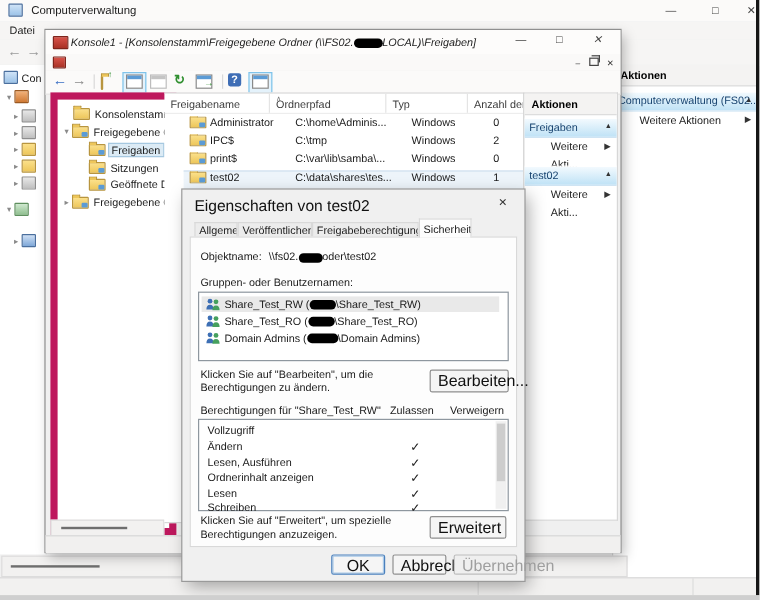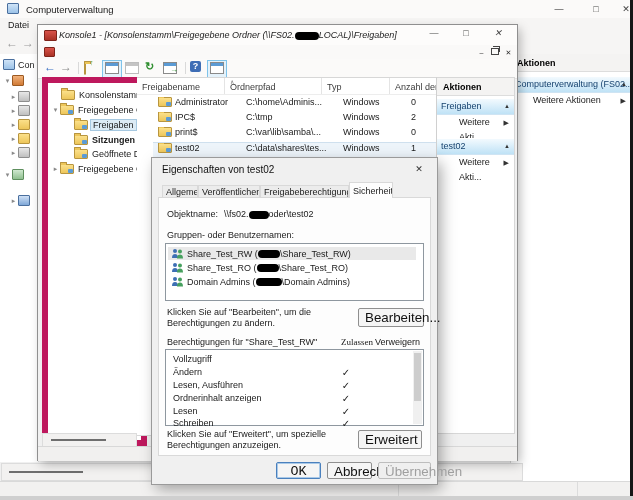--- a/index.html
+++ b/index.html
@@ -76,32 +76,32 @@
   .lh-cell{border-right:1px solid #e4e4e4;padding:4px 0 0 5px;overflow:hidden;white-space:nowrap;box-sizing:border-box;}
   .l-row{position:absolute;left:16px;width:299px;height:15px;display:flex;align-items:flex-start;}
   .l-cell{padding-left:5px;overflow:hidden;white-space:nowrap;box-sizing:border-box;display:flex;align-items:center;gap:3px;}
   .l-sel{background:#edf4fa;border-top:1px solid #cfe0ee;border-bottom:1px solid #cfe0ee;}
   .c-actions{left:398px;top:52px;width:79px;height:357px;background:#fff;border:1px solid #d7d7d7;border-left:1px solid #d0d0d0;overflow:hidden;box-sizing:border-box;}
   .c-bottom{left:0;top:421px;width:479px;height:14px;background:#f1f0ef;border-top:1px solid #d8d8d8;}
   .tree-hscroll{left:4px;top:408px;width:93px;height:12px;}
   
   .dialog{left:152px;top:158px;width:285px;height:326px;background:#f0f0f0;
           box-shadow:0 0 0 1px #9a9a9a, 4px 5px 14px rgba(0,0,0,.35);}
-  .d-title{left:10px;top:6px;font-size:10px;color:#111;}
+  .d-title{left:10px;top:6px;font-size:13px;color:#111;}
   .d-close{left:256px;top:4px;width:22px;height:15px;text-align:center;line-height:15px;color:#333;}
   .tab{position:absolute;top:27px;height:13px;line-height:13px;background:#ececec;border:1px solid #d9d9d9;
        border-bottom:none;text-align:center;padding:0 3px;box-sizing:border-box;overflow:hidden;white-space:nowrap;color:#222;}
   .tab.active{top:24px;height:16px;line-height:16px;background:#fdfdfd;z-index:3;}
   .card{left:6px;top:39px;width:273px;height:259px;background:#fdfdfd;border:1px solid #d9d9d9;box-sizing:border-box;}
   .redact{display:inline-block;background:#000;border-radius:4px;height:8px;vertical-align:middle;}
   .listbox{position:absolute;background:#fff;border:1px solid #8e979f;box-sizing:border-box;}
   .g-row{position:absolute;left:2px;height:13px;display:flex;align-items:center;gap:3px;white-space:nowrap;padding-left:3px;}
   .g-sel{background:#e9e9e9;width:245px;}
   .btn{position:absolute;background:#f5f5f5;border:1px solid #8f8f8f;border-radius:2px;text-align:center;color:#111;box-sizing:border-box;}
-  .btn.default{border-color:#4a80bd;box-shadow:inset 0 0 0 1px #a9c9e8;font-family:Liberation Mono, monospace;}
+  .btn.default{border-color:#4a80bd;box-shadow:inset 0 0 0 1px #a9c9e8;}
   .btn.disabled{color:#9f9f9f;border-color:#bdbdbd;background:#efefef;}
   .perm-row{position:absolute;left:0;width:100%;height:13px;}
   .perm-name{position:absolute;left:7px;top:0;white-space:nowrap;}
   .perm-allow{position:absolute;left:160px;width:40px;text-align:center;top:0;font-size:10px;}
   .perm-deny{position:absolute;left:210px;width:45px;text-align:center;top:0;font-size:10px;}
   .vscroll{position:absolute;right:1px;top:1px;bottom:1px;width:9px;background:#f0f0f0;}
   .vthumb{position:absolute;left:1px;width:7px;background:#cdcdcd;}
   .hint{position:absolute;color:#1a1a1a;line-height:1.25;}
   .grp-svg{flex:0 0 auto;}
 </style>
@@ -227,21 +227,21 @@
       </div>
       <div class="c-tree-row" style="left:3px;top:20px;">
         <span class="chev">▾</span>
         <span class="folder shared" style="margin-right:4px;"></span>
         <span>Freigegebene Or</span>
       </div>
       <div class="c-tree-row" style="left:26px;top:35px;">
         <span class="folder shared" style="margin-right:4px;"></span>
         <span class="sel-tree">Freigaben</span>
       </div>
-      <div class="c-tree-row" style="left:26px;top:50px;font-weight:bold;">
+      <div class="c-tree-row" style="left:26px;top:50px;">
         <span class="folder shared" style="margin-right:4px;"></span>
         <span>Sitzungen</span>
       </div>
       <div class="c-tree-row" style="left:26px;top:64px;">
         <span class="folder shared" style="margin-right:4px;"></span>
         <span>Geöffnete Da</span>
       </div>
       <div class="c-tree-row" style="left:3px;top:79px;">
         <span class="chev">▸</span>
         <span class="folder shared" style="margin-right:4px;"></span>
@@ -390,21 +390,21 @@
             <path d="M6 10.5 q0-4 3-4 t3 4z" fill="#46a05e"></path>
           </svg>
         <span style="white-space:nowrap;"><span>Domain Admins (</span><span class="redact" style="width:26px;"></span><span>\Domain Admins)</span></span>
       </div>
     </div>
 
     <div class="hint" style="left:15px;top:149px;width:185px;">Klicken Sie auf "Bearbeiten", um die Berechtigungen zu ändern.</div>
     <button class="btn" style="left:206px;top:150px;width:66px;height:19px;">Bearbeiten...</button>
 
     <span class="abs" style="left:15px;top:179px;white-space:nowrap;">Berechtigungen für "Share_Test_RW"</span>
-    <span class="abs" style="left:189px;top:179px;font-family:Liberation Serif, serif;">Zulassen</span>
+    <span class="abs" style="left:173px;top:179px;">Zulassen</span>
     <span class="abs" style="left:223px;top:179px;">Verweigern</span>
 
     <div class="abs listbox" style="left:13px;top:191px;width:259px;height:77px;">
       <div class="perm-row" style="top:4px;">
         <span class="perm-name">Vollzugriff</span>
         <span class="perm-allow"></span>
         <span class="perm-deny"></span>
       </div>
       <div class="perm-row" style="top:17px;">
         <span class="perm-name">Ändern</span>

